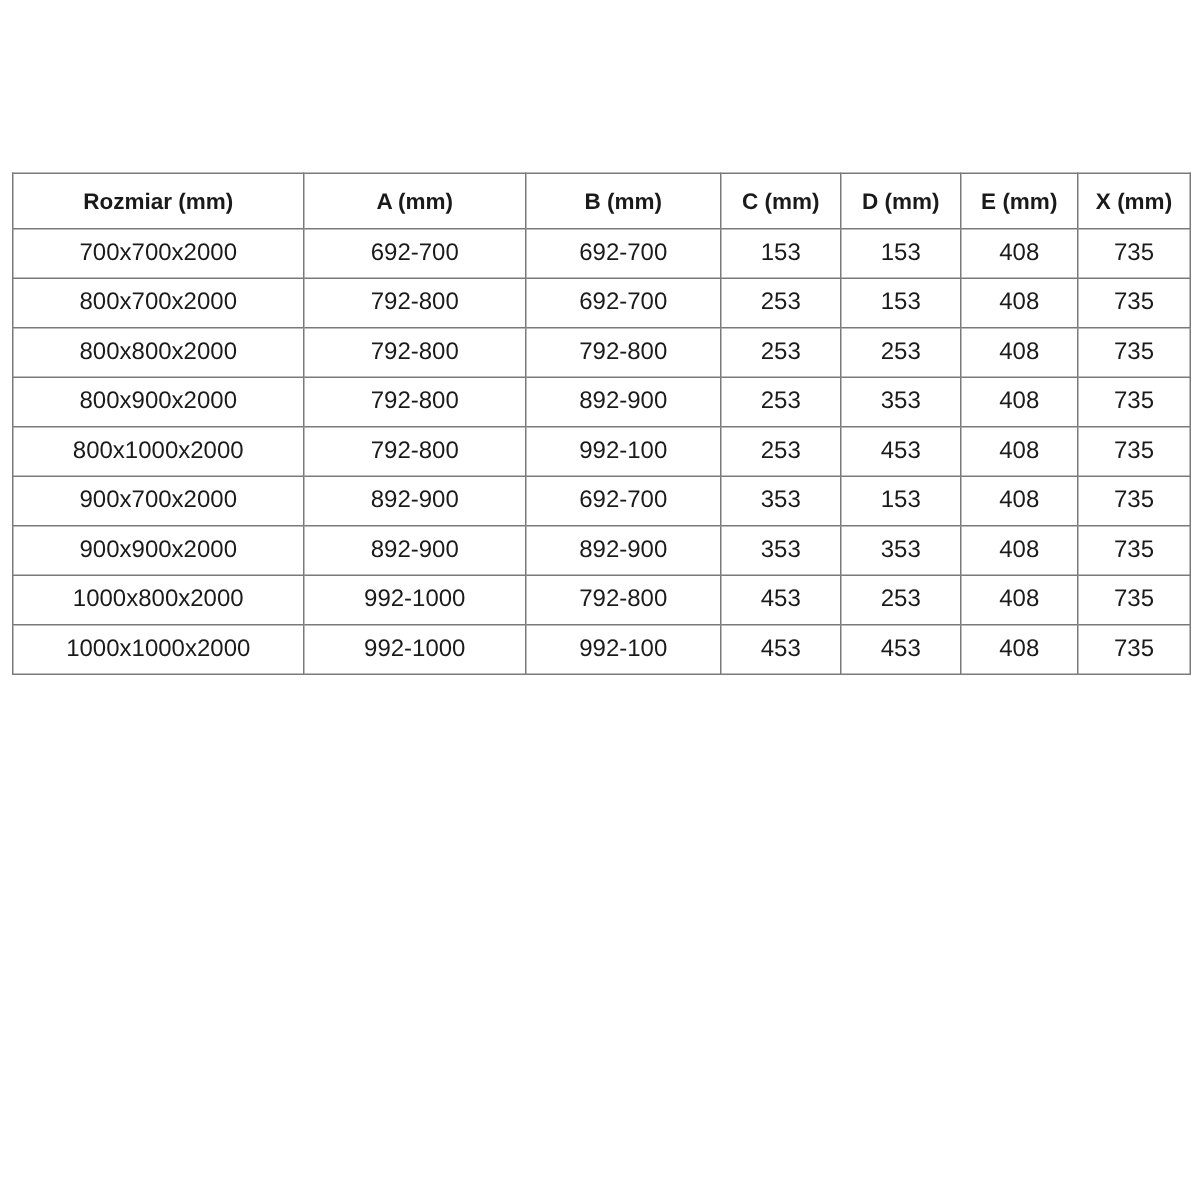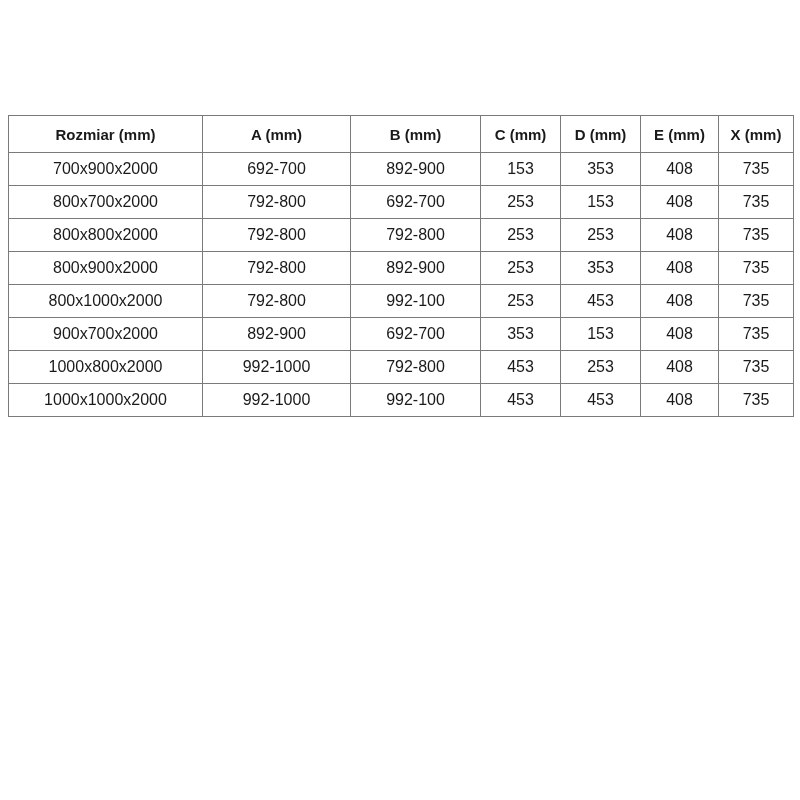--- a/index.html
+++ b/index.html
@@ -75,25 +75,25 @@
           <th>A (mm)</th>
           <th>B (mm)</th>
           <th>C (mm)</th>
           <th>D (mm)</th>
           <th>E (mm)</th>
           <th>X (mm)</th>
         </tr>
       </thead>
       <tbody>
           <tr>
-            <td>700x900x2000</td>
+            <td>700x700x2000</td>
             <td>692-700</td>
-            <td>892-900</td>
+            <td>692-700</td>
             <td>153</td>
-            <td>353</td>
+            <td>153</td>
             <td>408</td>
             <td>735</td>
           </tr>
           <tr>
             <td>800x700x2000</td>
             <td>792-800</td>
             <td>692-700</td>
             <td>253</td>
             <td>153</td>
             <td>408</td>
@@ -129,20 +129,29 @@
           <tr>
             <td>900x700x2000</td>
             <td>892-900</td>
             <td>692-700</td>
             <td>353</td>
             <td>153</td>
             <td>408</td>
             <td>735</td>
           </tr>
           <tr>
+            <td>900x900x2000</td>
+            <td>892-900</td>
+            <td>892-900</td>
+            <td>353</td>
+            <td>353</td>
+            <td>408</td>
+            <td>735</td>
+          </tr>
+          <tr>
             <td>1000x800x2000</td>
             <td>992-1000</td>
             <td>792-800</td>
             <td>453</td>
             <td>253</td>
             <td>408</td>
             <td>735</td>
           </tr>
           <tr>
             <td>1000x1000x2000</td>

